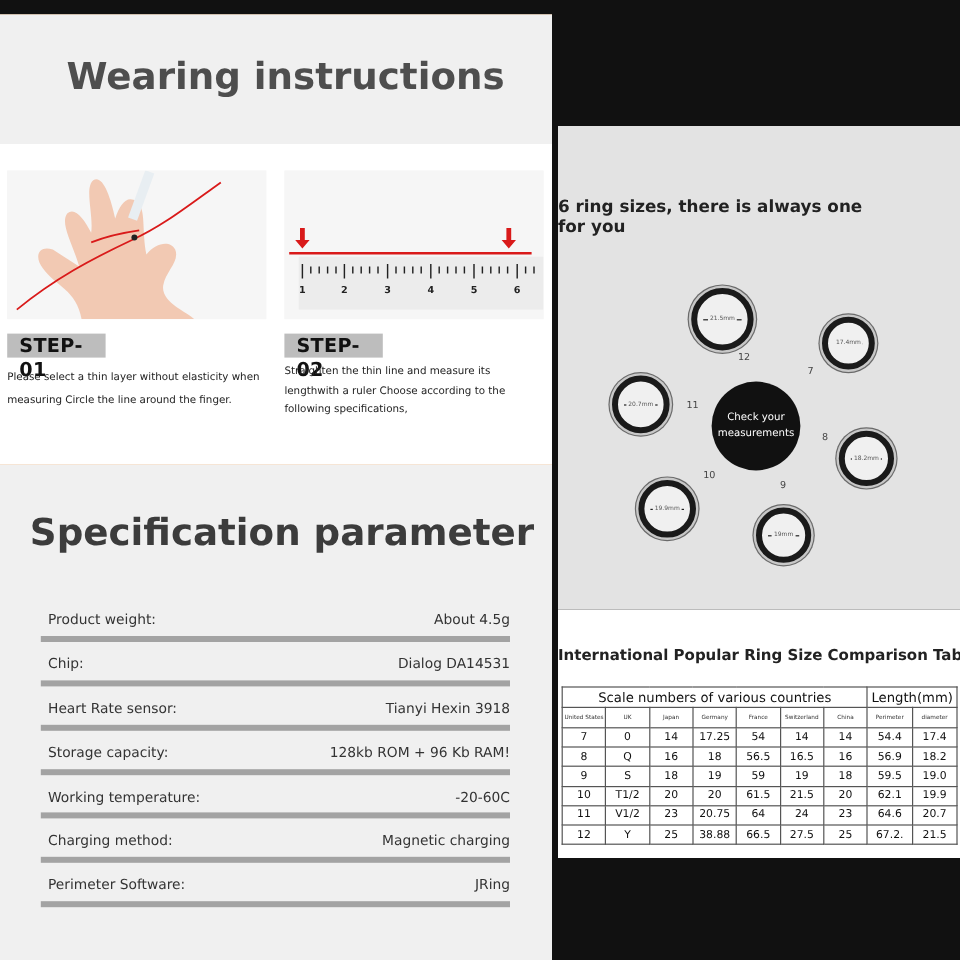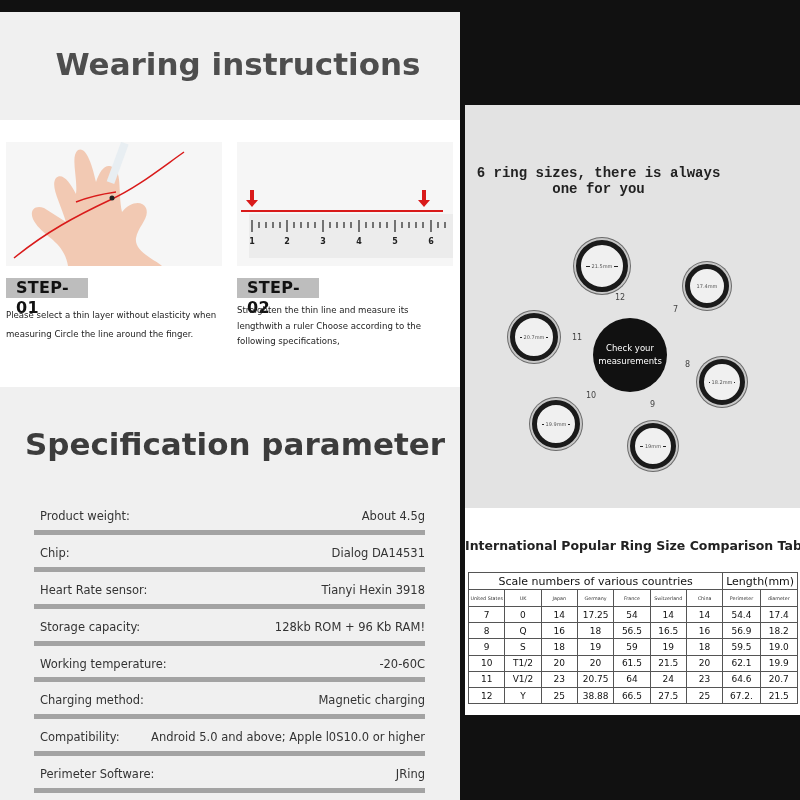--- a/index.html
+++ b/index.html
@@ -28,21 +28,21 @@
   .spec { position: absolute; left: 0; top: 375px; width: 491px; height: 425px; background: #f0f0f0; }
   .spec-title { position: absolute; left: 0; width: 470px; top: 39px; text-align: center; font-size: 31px; font-weight: bold; color: #3c3c3c; }
   .spec-rows { position: absolute; left: 34px; top: 111px; width: 391px; }
   .spec-row { position: relative; height: 36.9px; border-bottom: 5px solid #a3a3a3; font-size: 11.5px; color: #333; }
   .spec-row .k { position: absolute; left: 6px; top: 11px; }
   .spec-row .v { position: absolute; right: 0; top: 11px; text-align: center; }
 
   
   .divider { position: absolute; left: 460px; top: 0; width: 5px; height: 800px; background: #0a0a0a; }
   .rings-panel { position: absolute; left: 465px; top: 105px; width: 335px; height: 403px; background: #e3e3e3; }
-  .rings-title { position: absolute; left: 0; top: 60px; width: 267px; text-align: center; font-size: 14px; font-weight: bold; color: #222; font-family: Liberation Mono, monospace; }
+  .rings-title { position: absolute; left: 0; top: 60px; width: 267px; font-size: 14px; font-weight: bold; color: #222; }
   .ring { position: absolute; border-radius: 50%; border: 5px solid #1a1a1a; box-shadow: 0 0 0 2px #c8c8c8, 0 0 0 3px #6a6a6a; background: #f0f0f0; }
   .ring .bar { position: absolute; left: 5px; right: 5px; top: 50%; height: 1px; background: #222; }
   .ring .lbl { position: absolute; left: 0; right: 0; top: 50%; transform: translateY(-50%); text-align: center; font-size: 5px; color: #555; }
   .ring .lbl span { background: #f0f0f0; padding: 0 2px; }
   .size-num { position: absolute; font-size: 8px; color: #444; }
   .check-circle { position: absolute; left: 128px; top: 213px; width: 74px; height: 74px; border-radius: 50%; background: #111; color: #fff; text-align: center; font-size: 8.5px; line-height: 13px; padding-top: 24px; }
 
   .table-panel { position: absolute; left: 465px; top: 508px; width: 335px; height: 207px; background: #fff; }
   .table-title { position: absolute; left: 0; top: 30px; width: 335px; text-align: center; font-size: 12.5px; font-weight: bold; color: #222; white-space: nowrap; }
   table.size { position: absolute; left: 3px; top: 64px; width: 330px; border-collapse: collapse; table-layout: fixed; }
@@ -149,24 +149,20 @@
         </div>
       <div class="spec-row">
           <span class="k">Working temperature:</span>
           <span class="v">-20-60C</span>
         </div>
       <div class="spec-row">
           <span class="k">Charging method:</span>
           <span class="v">Magnetic charging</span>
         </div>
       <div class="spec-row">
-          <span class="k">Compatibility:</span>
-          <span class="v">Android 5.0 and above; Apple l0S10.0 or higher</span>
-        </div>
-      <div class="spec-row">
           <span class="k">Perimeter Software:</span>
           <span class="v">JRing</span>
         </div>
     </div>
   </div>
 </div>
 
 <div class="divider"></div>
 
 <div class="right"></div>

